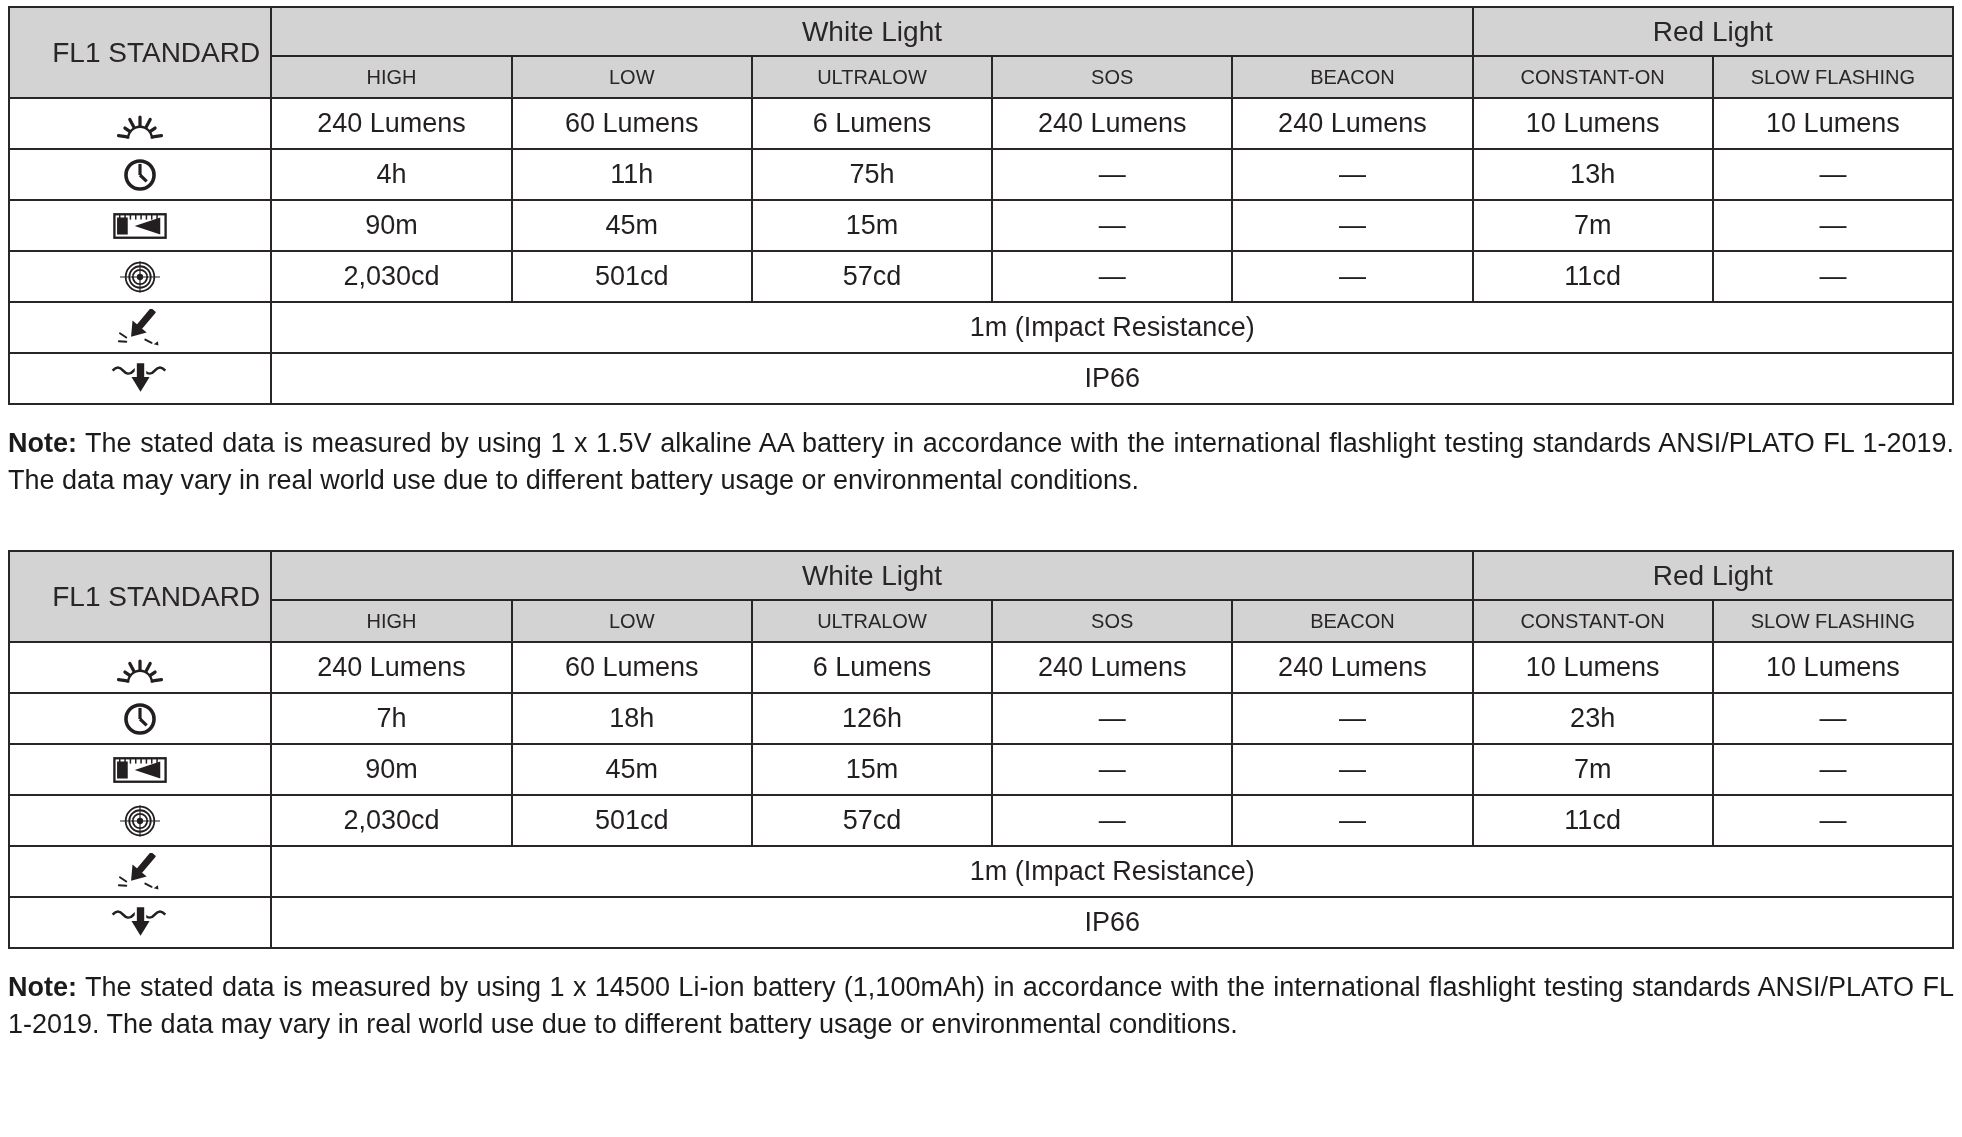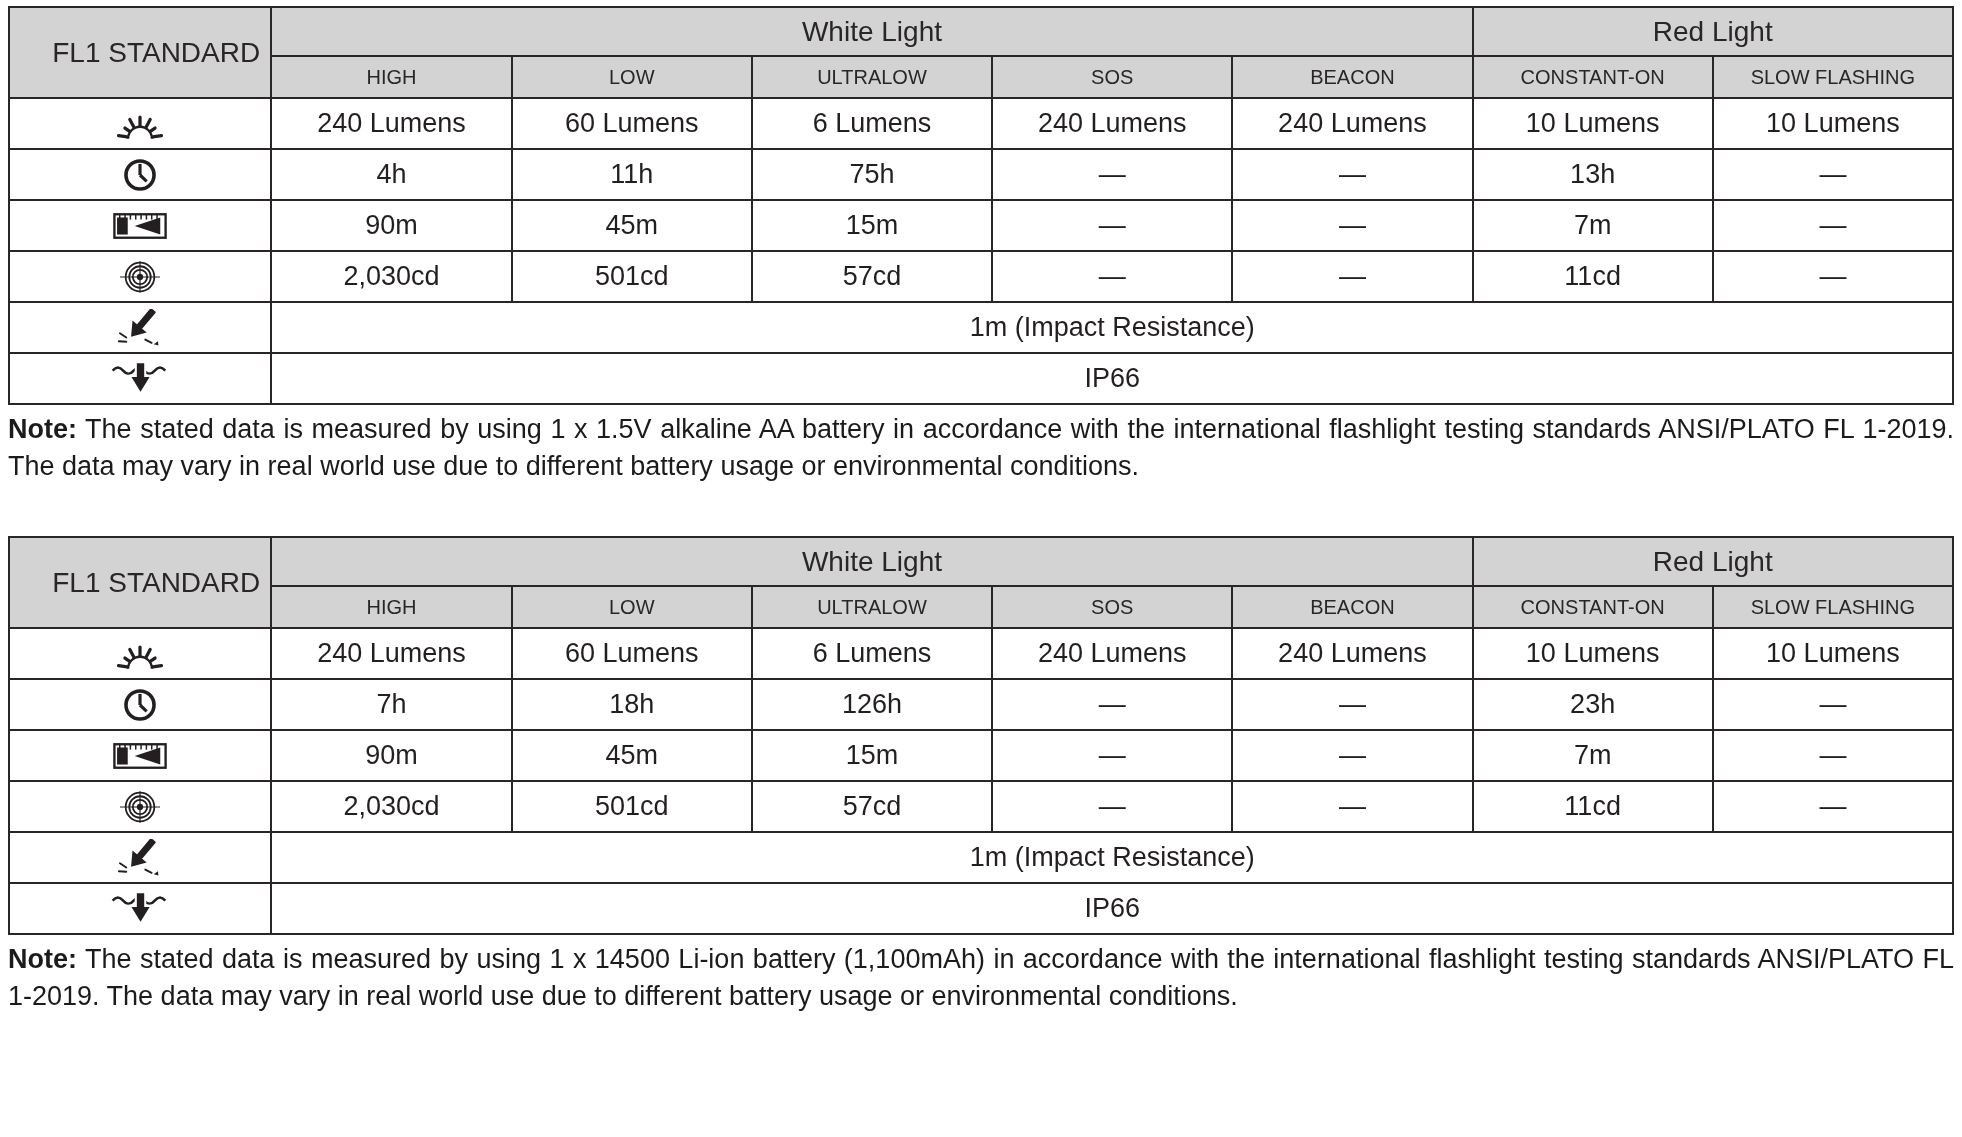--- a/index.html
+++ b/index.html
@@ -8,21 +8,21 @@
   .section-title{font-size:30px;font-weight:bold;letter-spacing:-0.3px;margin:6px 0 13px 0;color:#231f20;}
   .section + .section{margin-top:52px;}
   table.spec{width:100%;border-collapse:collapse;table-layout:fixed;}
   .spec th,.spec td{border:2px solid #2a2627;text-align:center;vertical-align:middle;padding:0 4px;overflow:hidden;white-space:nowrap;}
   .spec thead th{background:#d3d3d3;font-weight:normal;color:#2a2627;}
   .group-row th{height:47px;font-size:28px;}
   .cols-row th{height:40px;font-size:20px;}
   th.corner{font-size:28px;padding-left:36px;}
   .spec tbody td{height:49px;font-size:27px;background:#ffffff;}
   .icon-cell svg{display:block;margin:0 auto;}
-  p.note{font-size:27px;line-height:1.36;text-align:justify;margin:6px 0 0 0;color:#1d1a1b;}
+  p.note{font-size:27px;line-height:1.36;text-align:justify;margin:20px 0 0 0;color:#1d1a1b;}
   p.note .note-label{font-weight:bold;}
 </style>
 </head>
 <body>
 
 <div class="page">
 
   <div class="section">
     <table class="spec">
       <colgroup>

